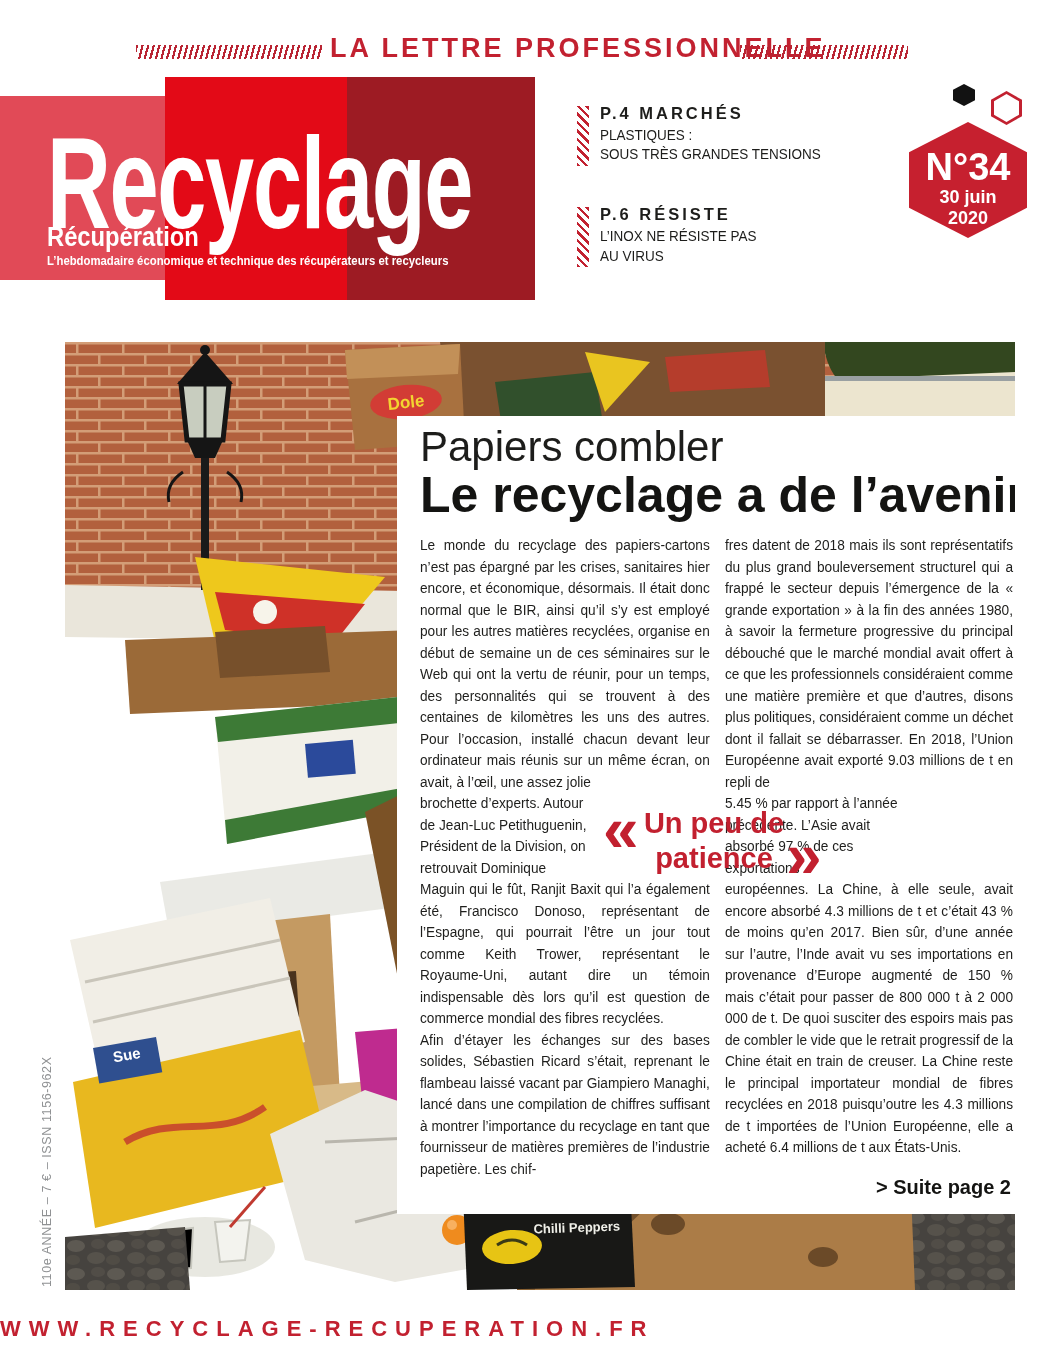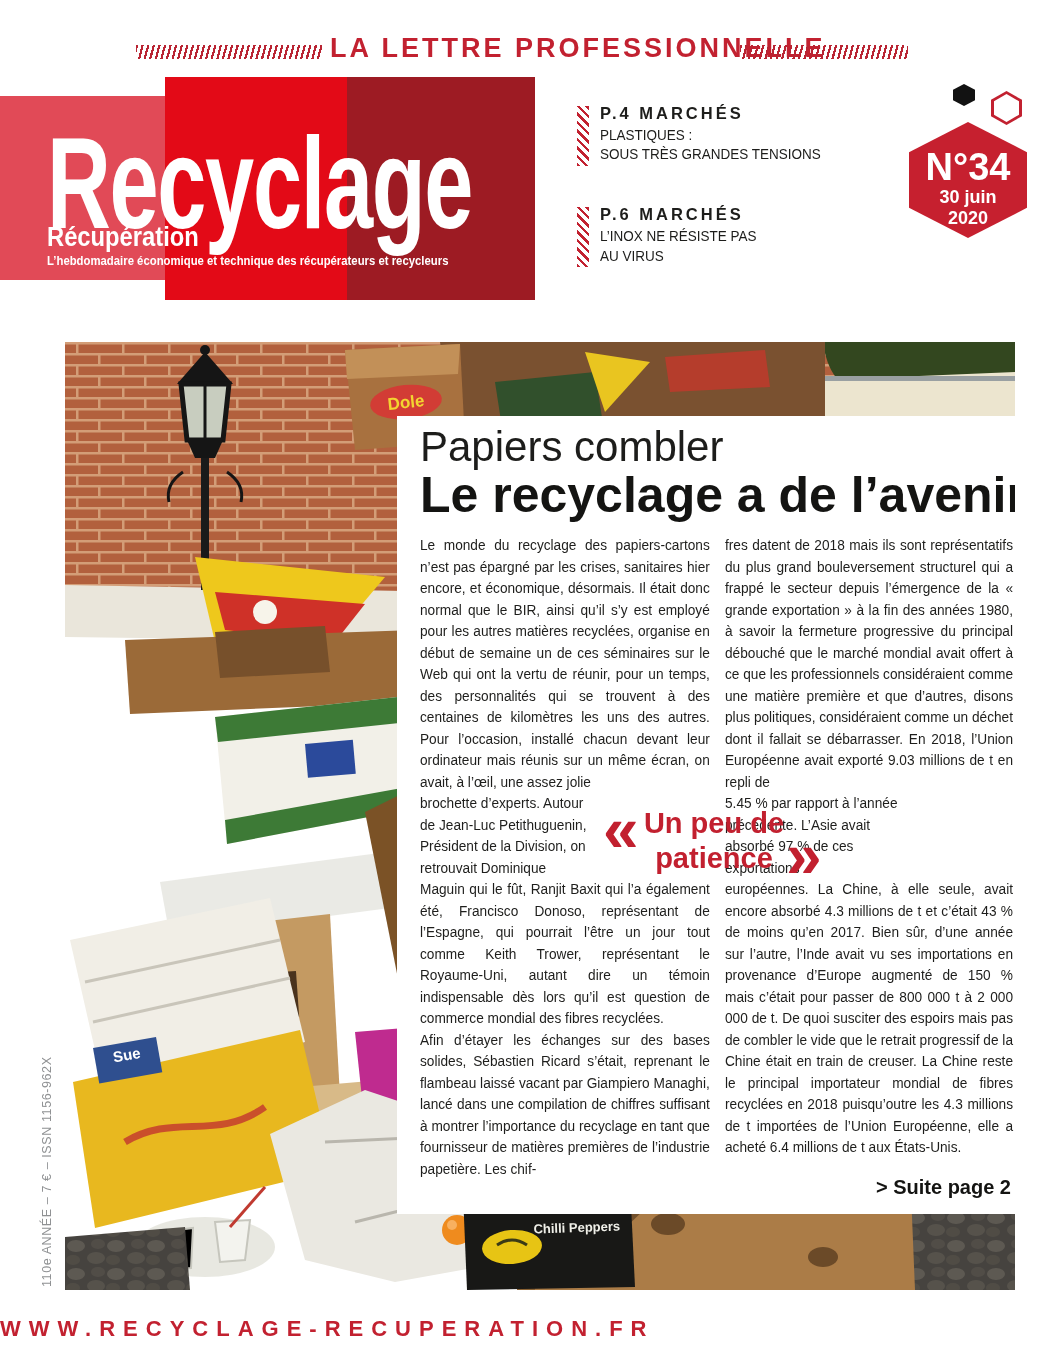--- a/index.html
+++ b/index.html
@@ -125,21 +125,21 @@
   <div class="mh-title">Recyclage</div>
   <div class="mh-sub">Récupération</div>
   <div class="mh-tagline">L’hebdomadaire économique et technique des récupérateurs et recycleurs</div>
 
   <div class="hatch-v" style="top:106px;"></div>
   <div class="toc-title" style="top:104px;">P.4 MARCHÉS</div>
   <div class="toc-line" style="top:126px;">PLASTIQUES :</div>
   <div class="toc-line" style="top:145px;">SOUS TRÈS GRANDES TENSIONS</div>
 
   <div class="hatch-v" style="top:207px;"></div>
-  <div class="toc-title" style="top:205px;">P.6 MARCHÉS</div>
+  <div class="toc-title" style="top:205px;">P.6 RÉSISTE</div>
   <div class="toc-line" style="top:227px;">L’INOX NE RÉSISTE PAS</div>
   <div class="toc-line" style="top:247px;">AU VIRUS</div>
 
   <div class="hex hex-black"></div>
   <div class="hex hex-ring">
     <div class="hex hex-ring-inner"></div>
   </div>
   <div class="hex hex-big">
     <div class="hex-num">N°34</div>
     <div class="hex-date">30 juin</div>

